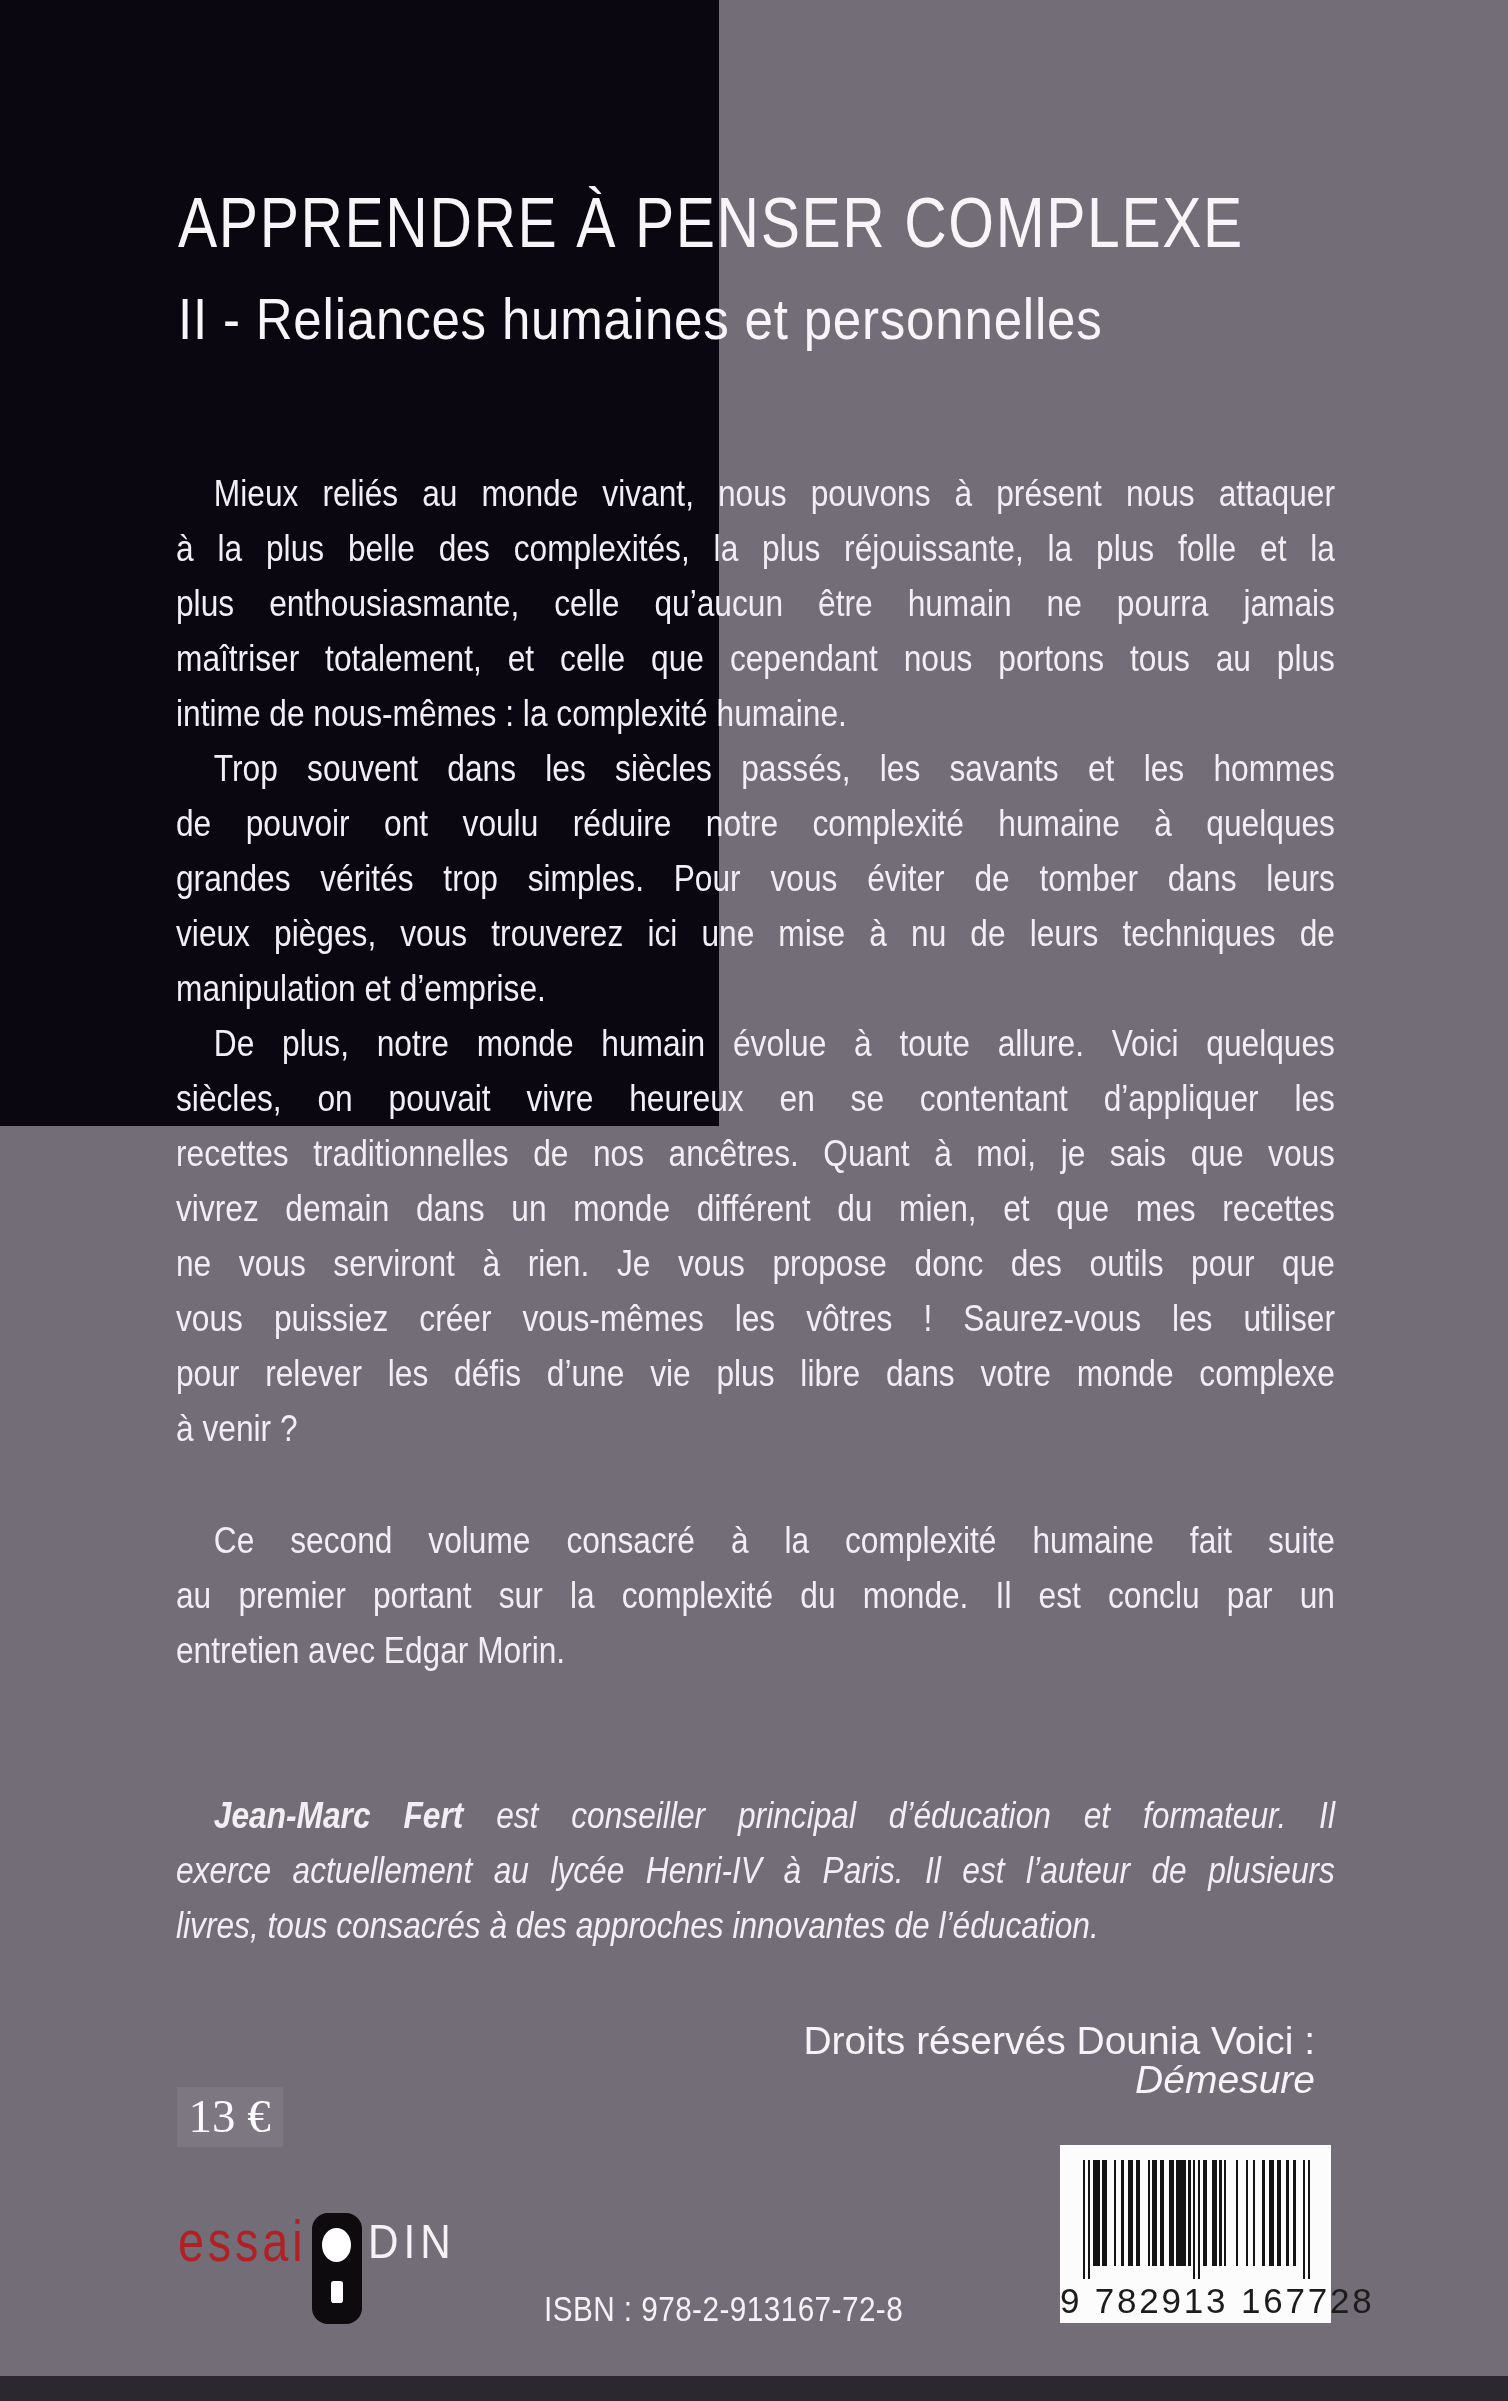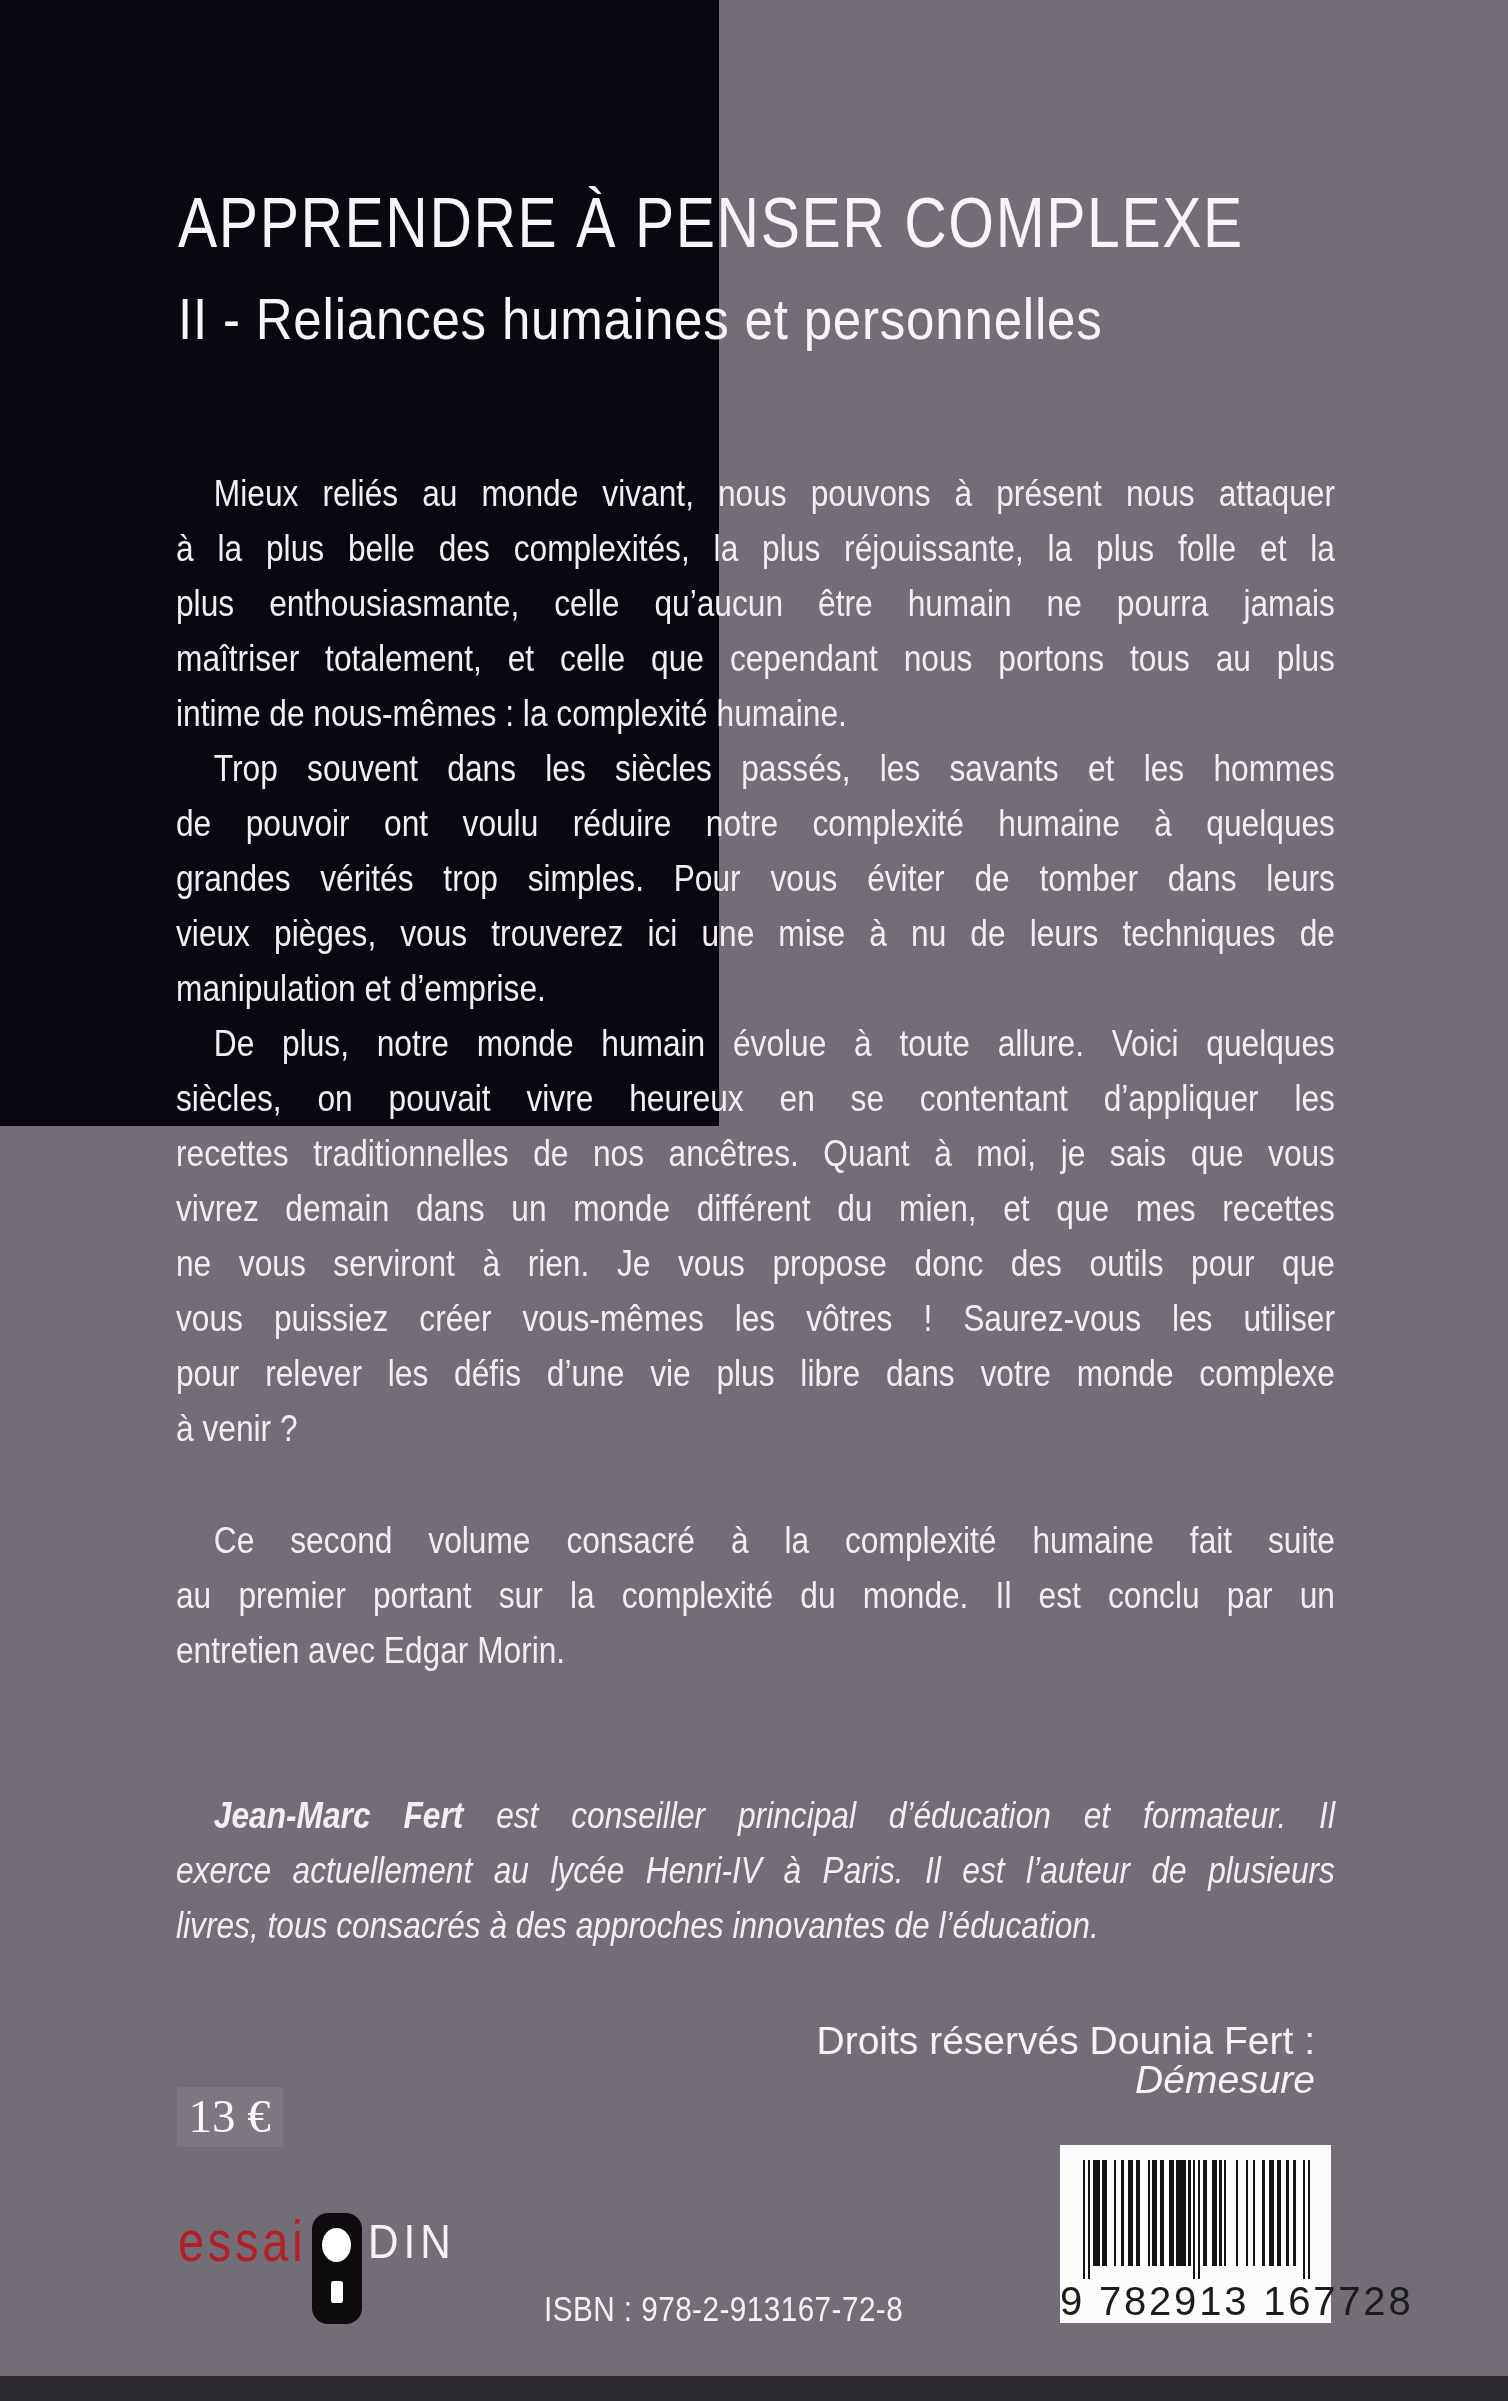--- a/index.html
+++ b/index.html
@@ -68,21 +68,21 @@
     transform:scaleX(0.85);transform-origin:left top;white-space:nowrap;
   }
 
   .barcode{position:absolute;left:1060px;top:2145px;width:271px;height:178px;background:#fcfcfc;}
   .bars{position:absolute;left:23px;top:15px;height:119px;display:flex;align-items:flex-start;}
   .module{width:2.4px;height:106px;}
   .module.on{background:#141414;}
   .module.tall{height:119px;}
   .digits{
     position:absolute;left:0;bottom:5.7px;width:100%;text-align:center;
-    color:#1c1c1c;font-size:40px;line-height:32px;letter-spacing:2.8px;white-space:nowrap;
+    color:#1c1c1c;font-size:35px;line-height:32px;letter-spacing:2.8px;white-space:nowrap;
   }
 </style>
 </head>
 <body>
 
 <div class="page">
 
   <div class="black-panel"></div>
 
   <h1 class="title">APPRENDRE À PENSER COMPLEXE</h1>
@@ -121,21 +121,21 @@
         </div>
       </div>
 
     <div class="bio">
       <div class="jline first"><span class="lead">Jean-Marc Fert</span><span> est conseiller principal d’éducation et formateur. Il</span></div>
       <div class="jline">exerce actuellement au lycée Henri-IV à Paris. Il est l’auteur de plusieurs</div>
       <div class="jline last">livres, tous consacrés à des approches innovantes de l’éducation.</div>
     </div>
   </div>
 
-  <div class="credit"><span>Droits réservés Dounia Fert : </span><span class="work">Démesure</span></div>
+  <div class="credit"><span>Droits réservés Dounia Voici : </span><span class="work">Démesure</span></div>
 
   <div class="price-plate">
     <span class="price">13 €</span>
   </div>
 
   <span class="logo-essai">essai</span>
   <div class="logo-icon">
     <div class="oval"></div>
     <div class="slot"></div>
   </div>

